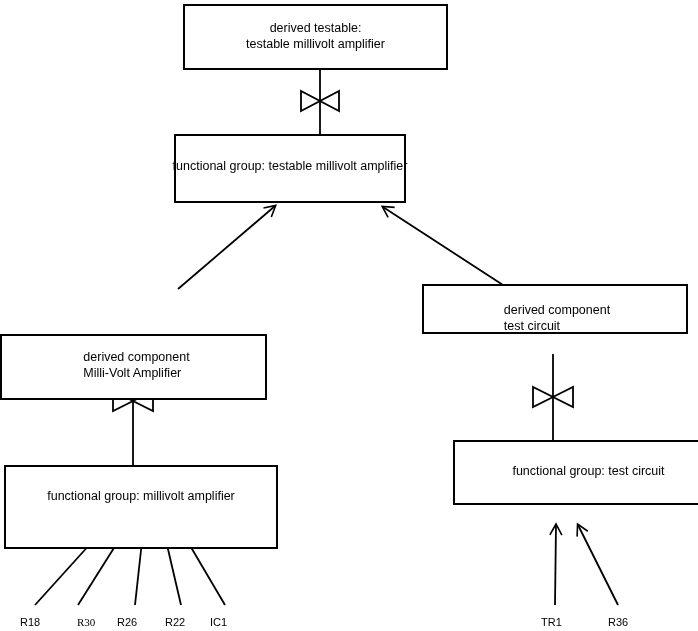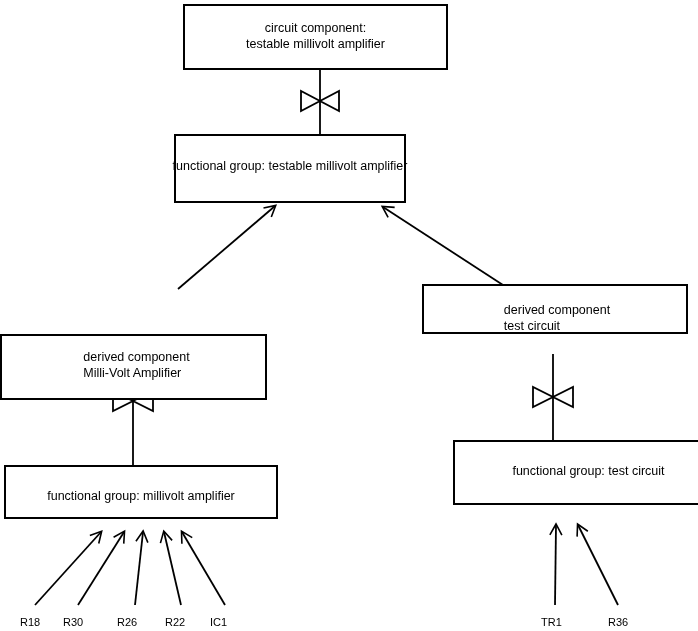--- a/index.html
+++ b/index.html
@@ -54,27 +54,27 @@
   }
   
   #node-top            { left:183px; top:4px;   width:265px; height:66px; }
   #node-top .node-text { margin-top: 14px; }
   #node-fg-top         { left:174px; top:134px; width:232px; height:69px; }
   #node-fg-top .node-text { margin-top: 22px; }
   #node-dc-left        { left:0px;   top:290px; width:267px; height:66px;margin-top:44px; }
   #node-dc-left .node-text { margin-top: 13px; margin-left: 6px; }
   #node-dc-right       { left:422px; top:284px; width:266px; height:50px; }
   #node-dc-right .node-text { margin-top: 16px; margin-left: 4px; }
-  #node-fg-left        { left:4px;   top:465px; width:274px; height:54px; }
+  #node-fg-left        { left:4px;   top:465px; width:274px; height:84px; }
   #node-fg-left .node-text { margin-top: 21px; }
   #node-fg-right       { left:422px; top:440px; width:271px; height:65px;margin-left:31px; }
   #node-fg-right .node-text { margin-top: 21px; }
   
   #leaf-r18 { left:20px;  top:615px; }
-  #leaf-r30 { left:63px;  top:615px; }
+  #leaf-r30 { left:77px;  top:615px;font-family:Liberation Serif, serif; }
   #leaf-r26 { left:117px; top:615px; }
   #leaf-r22 { left:165px; top:615px; }
   #leaf-ic1 { left:210px; top:615px; }
   #leaf-tr1 { left:541px; top:615px; }
   #leaf-r36 { left:608px; top:615px; }
 </style>
 </head>
 <body>
 
 <div id="canvas">
@@ -112,21 +112,21 @@
     <line x1="78" y1="605" x2="124" y2="532" stroke="#000000" stroke-width="1.8" marker-end="url(#openarrow)"></line>
     <line x1="135" y1="605" x2="143" y2="532" stroke="#000000" stroke-width="1.8" marker-end="url(#openarrow)"></line>
     <line x1="181" y1="605" x2="164" y2="532" stroke="#000000" stroke-width="1.8" marker-end="url(#openarrow)"></line>
     <line x1="225" y1="605" x2="182" y2="532" stroke="#000000" stroke-width="1.8" marker-end="url(#openarrow)"></line>
 
     <line x1="555" y1="605" x2="556" y2="525" stroke="#000000" stroke-width="1.8" marker-end="url(#openarrow)"></line>
     <line x1="618" y1="605" x2="578" y2="525" stroke="#000000" stroke-width="1.8" marker-end="url(#openarrow)"></line>
   </svg>
 
   <div class="node" id="node-top">
-    <div class="node-text"><span>circuit component:</span>
+    <div class="node-text"><span>derived testable:</span>
 <span>testable millivolt amplifier</span></div>
   </div>
 
   <div class="node" id="node-fg-top">
     <div class="node-text">functional group: testable millivolt amplifier</div>
   </div>
 
   <div class="node left-text" id="node-dc-left">
     <div class="node-text"><span>derived component</span>
 <span>Milli-Volt Amplifier</span></div>

